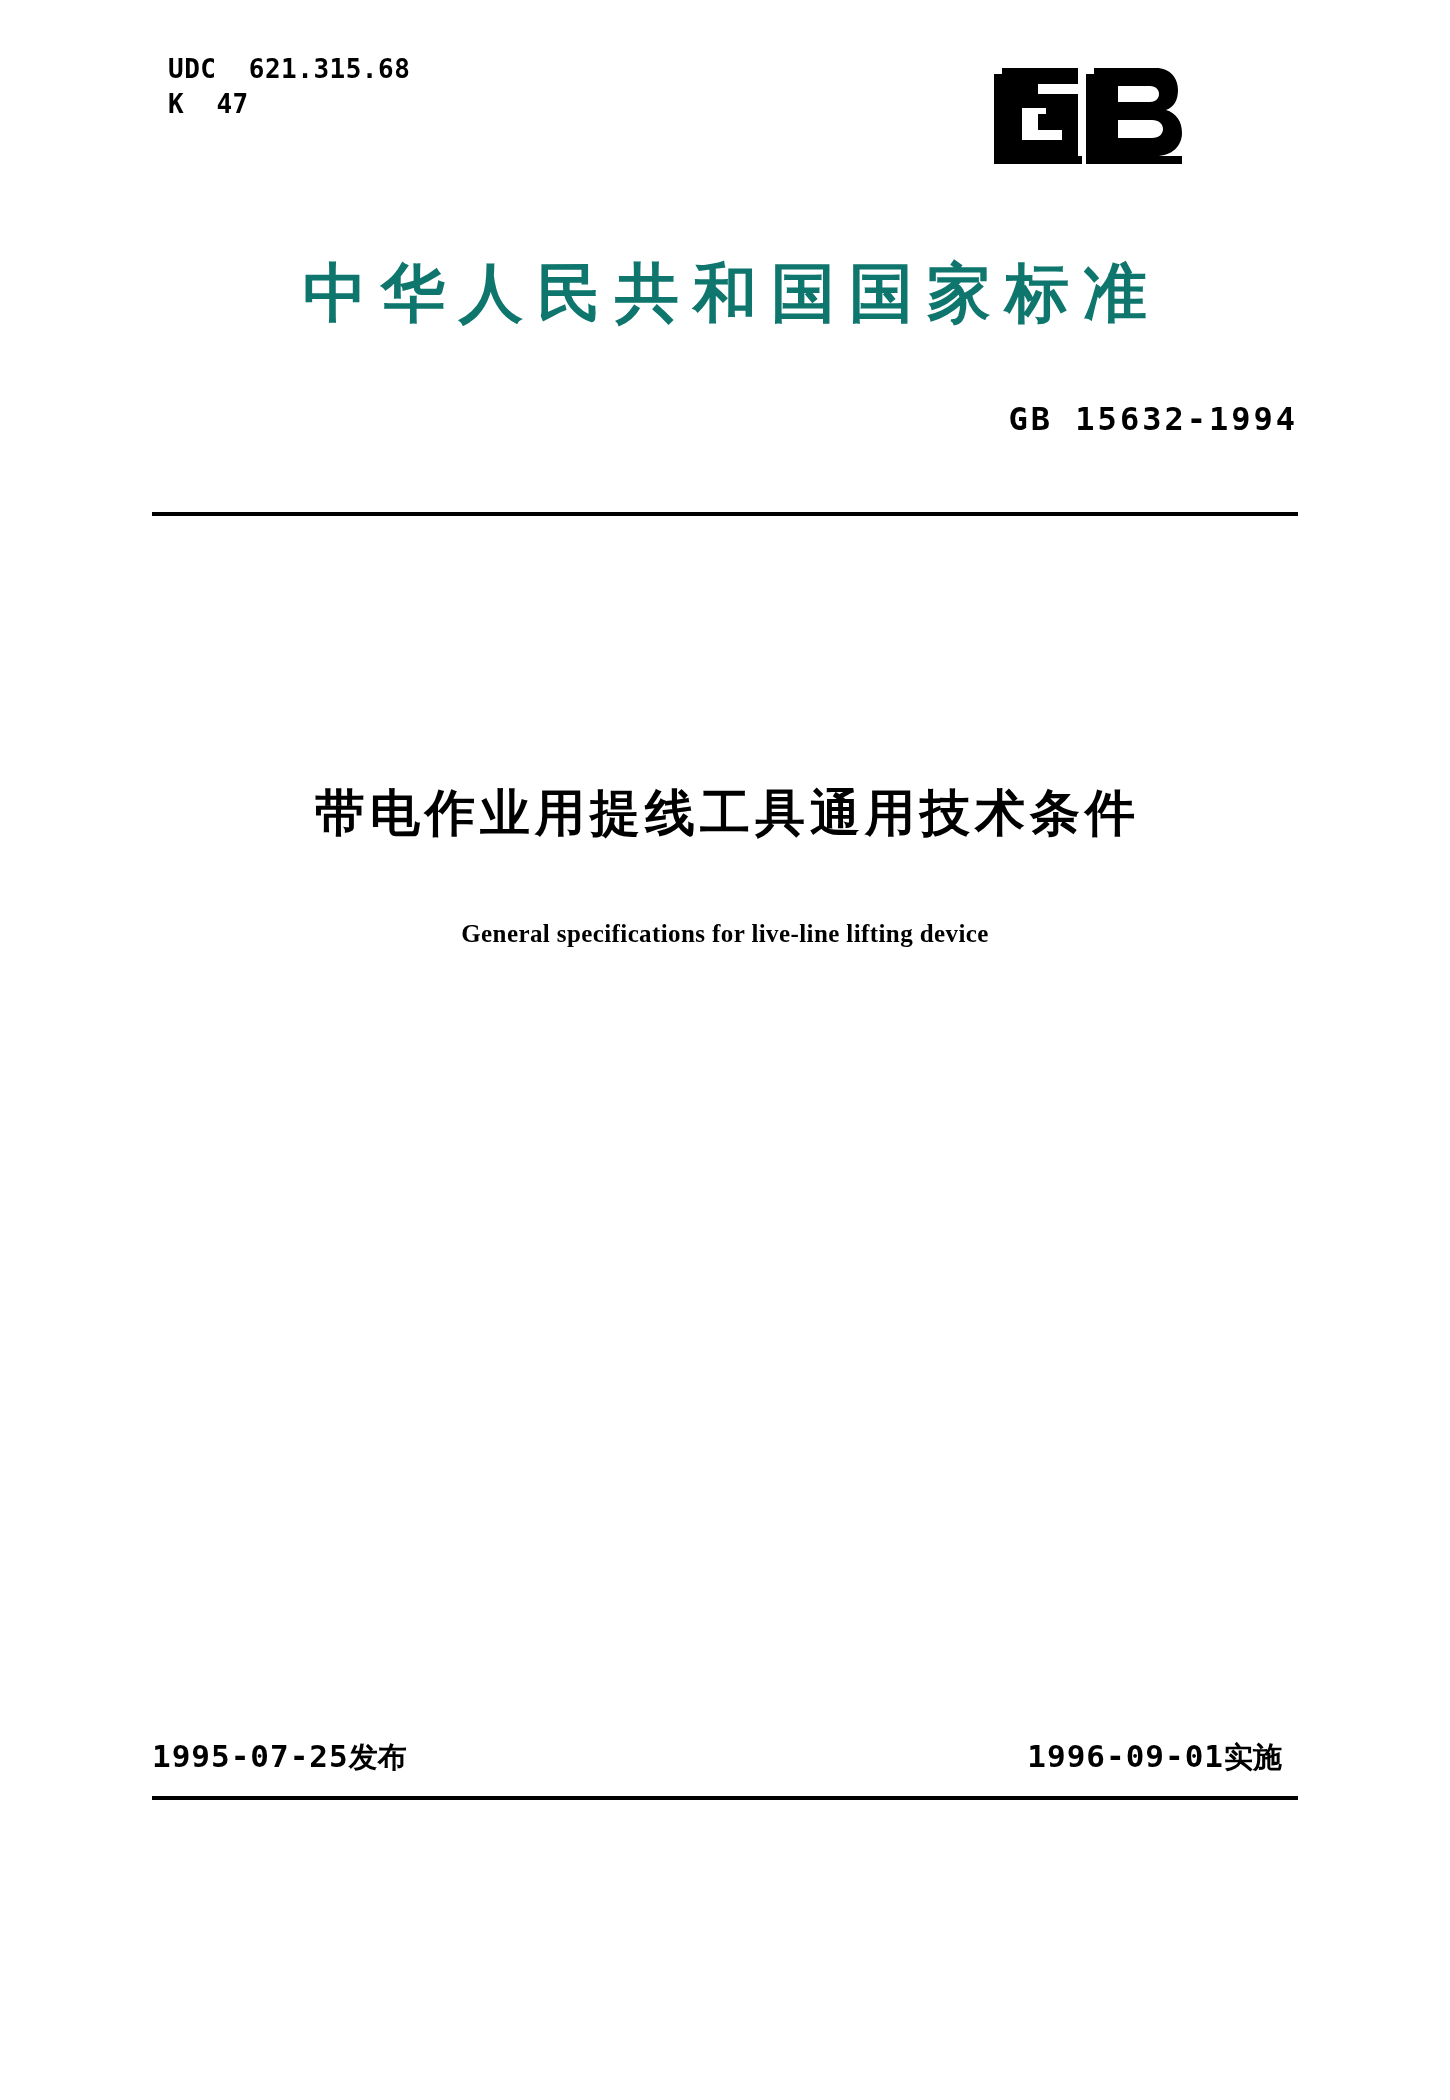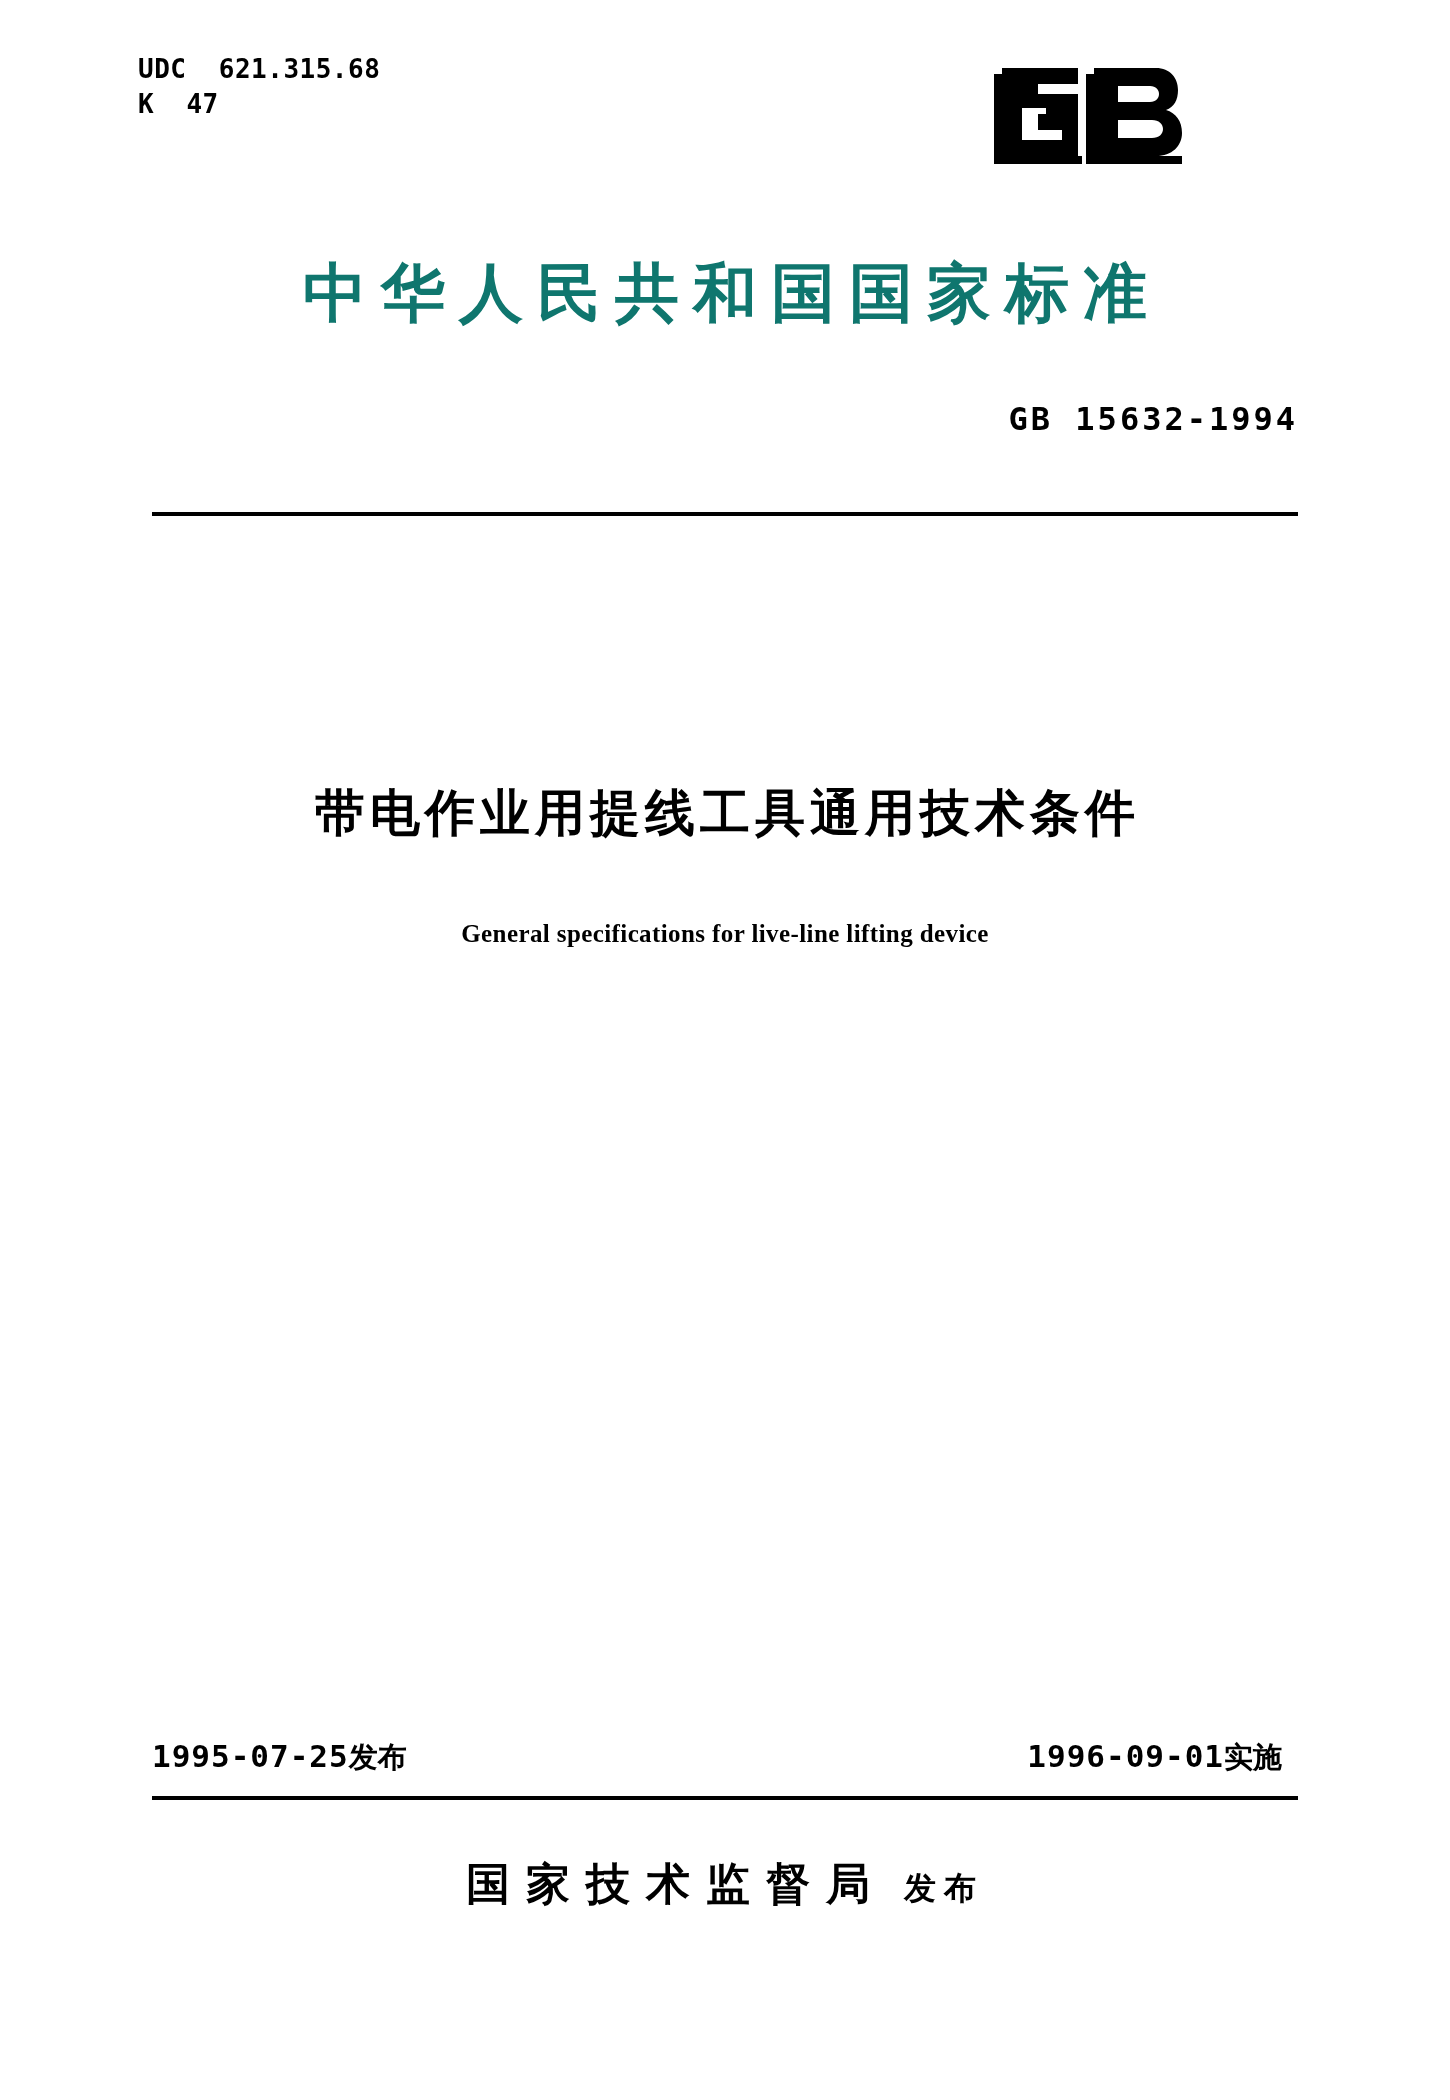--- a/index.html
+++ b/index.html
@@ -13,21 +13,21 @@
     height: 2100px;
     background: #ffffff;
     font-family: "Liberation Serif", serif;
     color: #000000;
     overflow: hidden;
   }
 
   
   .udc-block {
     position: absolute;
-    left: 138px;
+    left: 168px;
     top: 52px;
     font-family: "DejaVu Sans Mono", monospace;
     font-size: 26px;
     font-weight: bold;
     line-height: 1.35;
     letter-spacing: 0.5px;
   }
   .udc-line {
     white-space: pre;
   }
@@ -205,17 +205,14 @@
     <div class="date-issue">
       <span>1995-07-25</span><span class="date-cn">发布</span>
     </div>
     <div class="date-effective">
       <span>1996-09-01</span><span class="date-cn">实施</span>
     </div>
   </div>
 
   <div class="rule-bottom"></div>
 
-  <div class="publisher">
-    <span class="publisher-name">国家技术监督局</span><span class="publisher-verb">发布</span>
-  </div>
 
 </div>
 
 </body></html>

